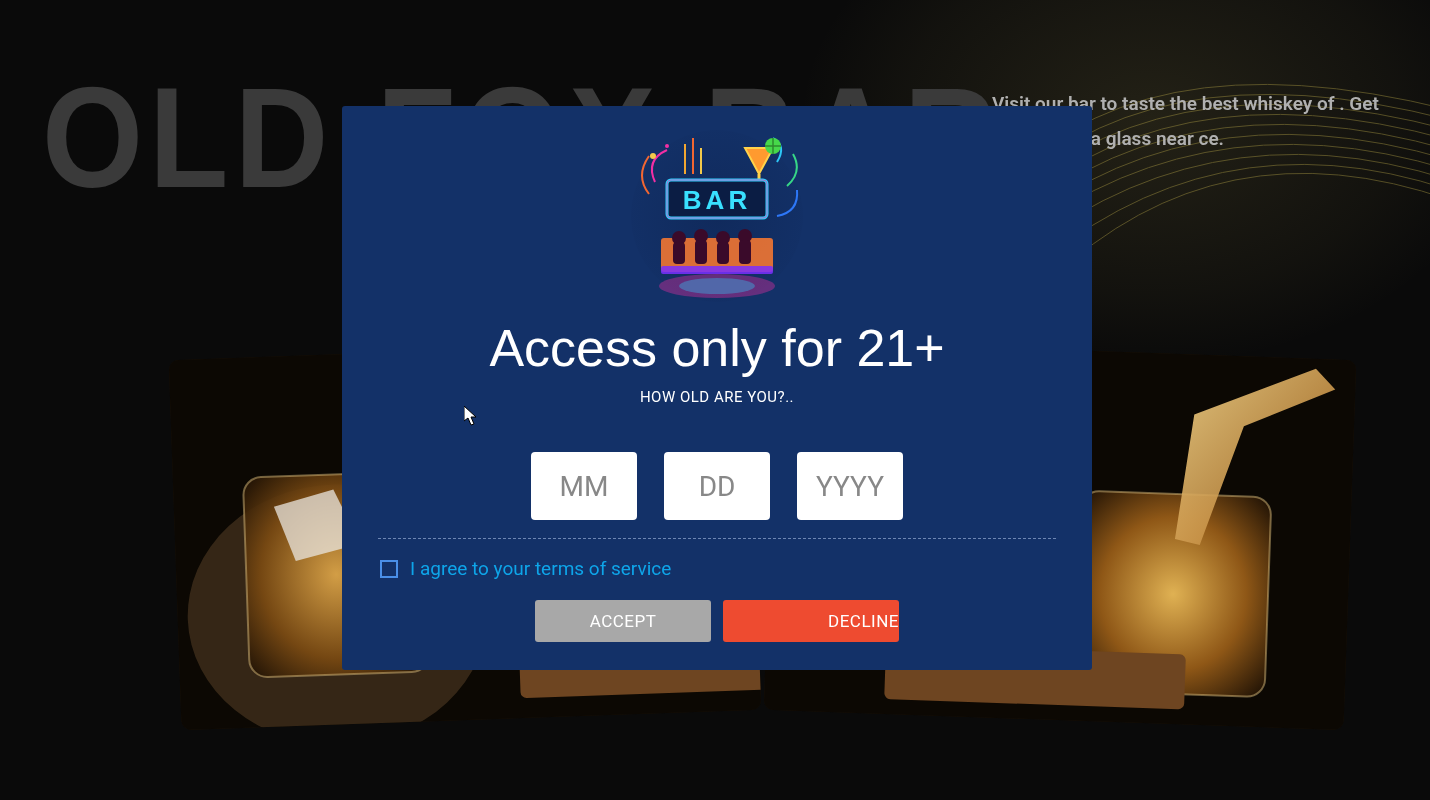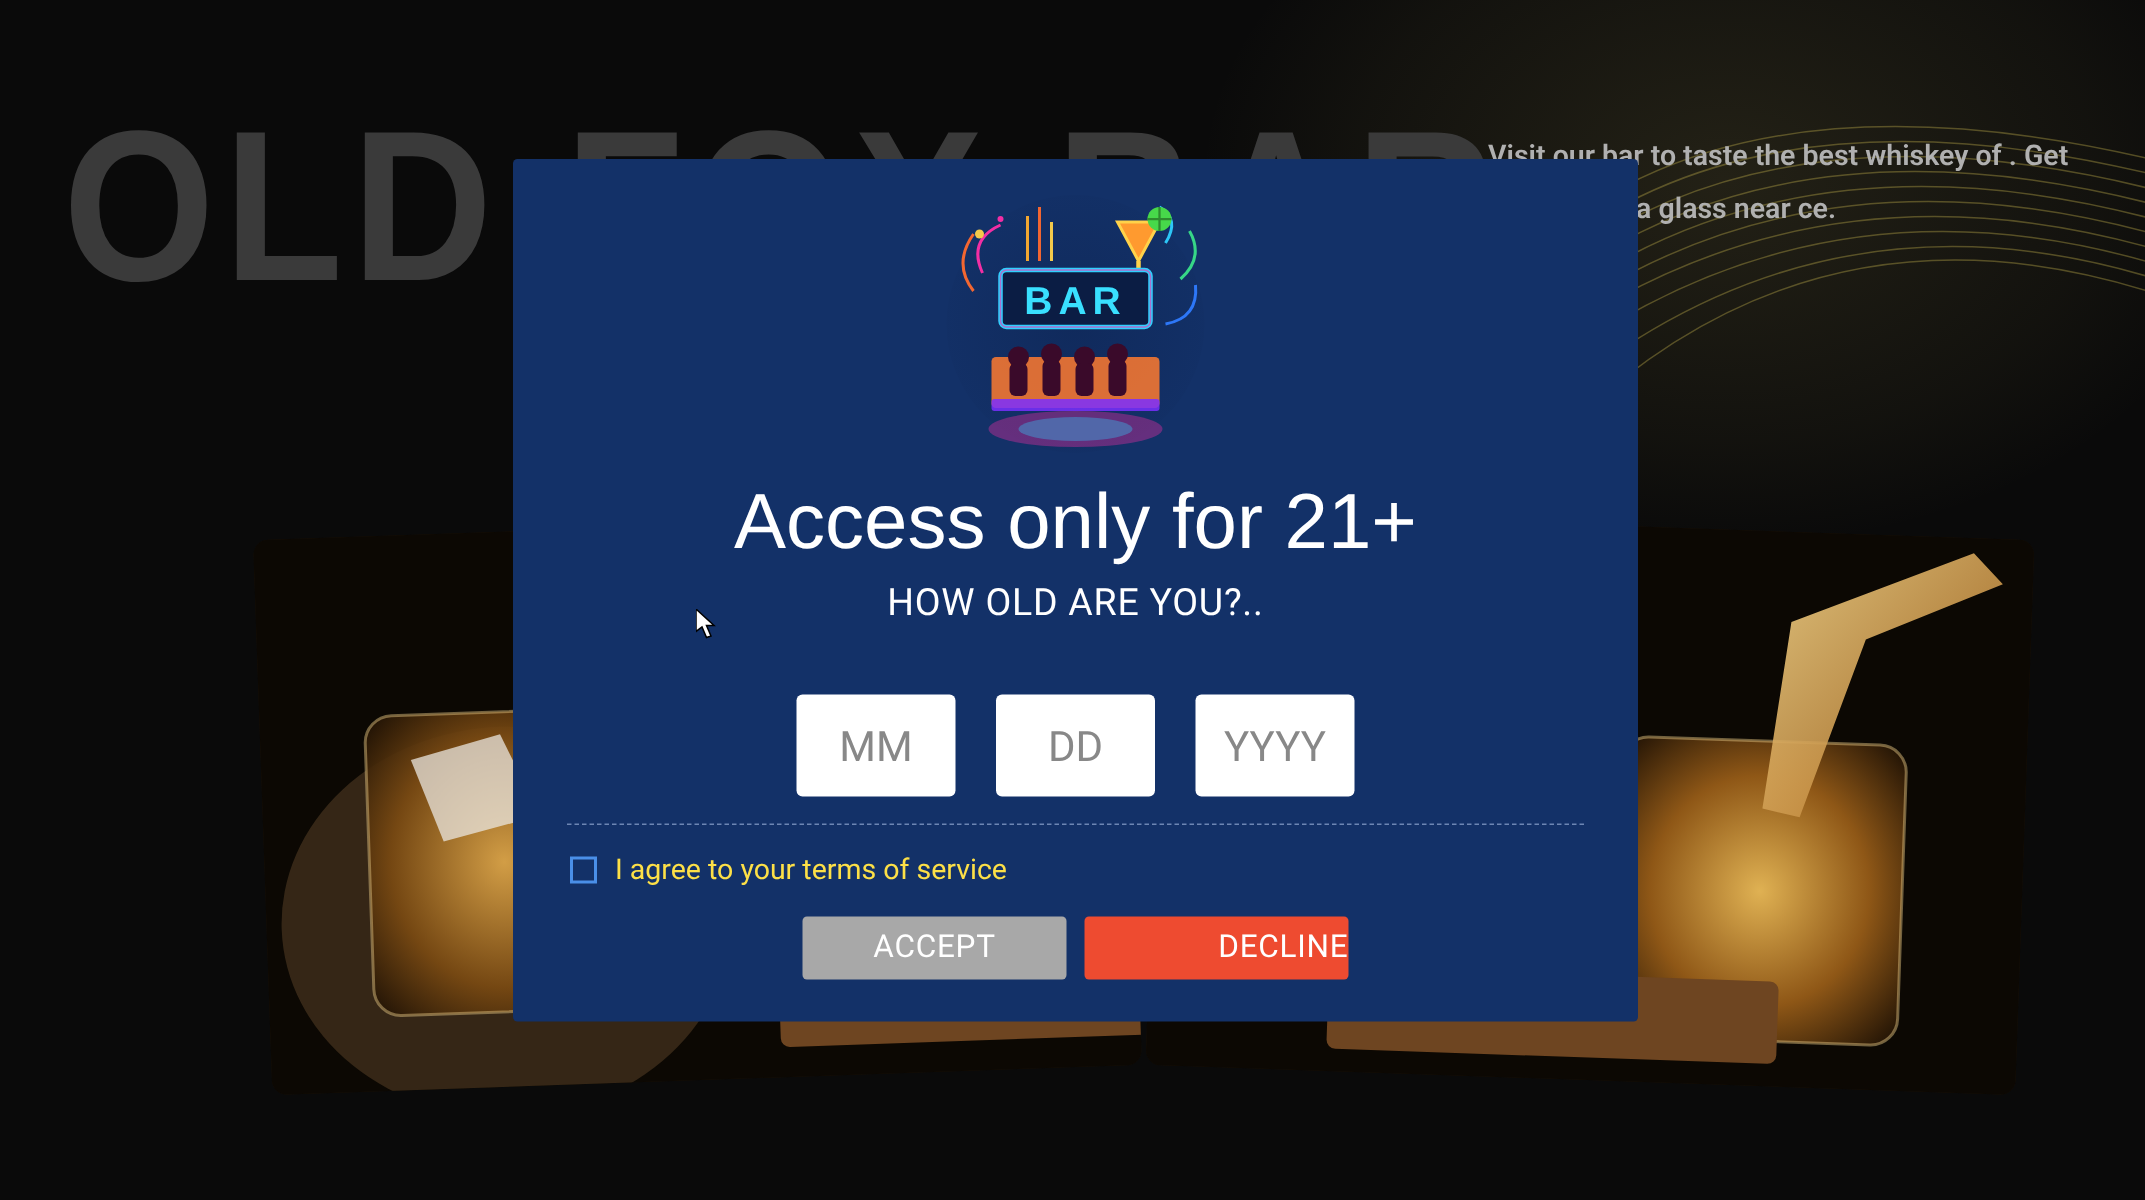--- a/index.html
+++ b/index.html
@@ -107,21 +107,21 @@
 
     .modal-title {
       text-align: center;
       font-size: 52px;
       font-weight: 400;
       margin-bottom: 10px;
       font-family: "Segoe UI", Arial, sans-serif;
     }
     .modal-subtitle {
       text-align: center;
-      font-size: 25px;
+      font-size: 15px;
       letter-spacing: 0.5px;
       margin-bottom: 46px;
     }
 
     .date-row {
       display: flex;
       justify-content: center;
       gap: 27px;
       margin-bottom: 18px;
     }
@@ -157,35 +157,35 @@
     }
     .checkbox {
       width: 18px;
       height: 18px;
       border: 2px solid #4a8fe8;
       display: inline-block;
       flex-shrink: 0;
       background: transparent;
     }
     .terms-label {
-      color: #fde047;
+      color: #0ea5e9;
       font-size: 19px;
     }
 
     .btn-row {
       display: flex;
       justify-content: center;
       gap: 12px;
     }
     .btn {
       width: 176px;
       height: 42px;
       border: none;
       border-radius: 3px;
-      font-size: 21px;
+      font-size: 17px;
       letter-spacing: 0.5px;
       cursor: pointer;
       font-family: inherit;
     }
     .btn.accept {
       background: #a8a8a8;
       color: #fff;
     }
     .btn.decline {
       background: #ee4b30;

